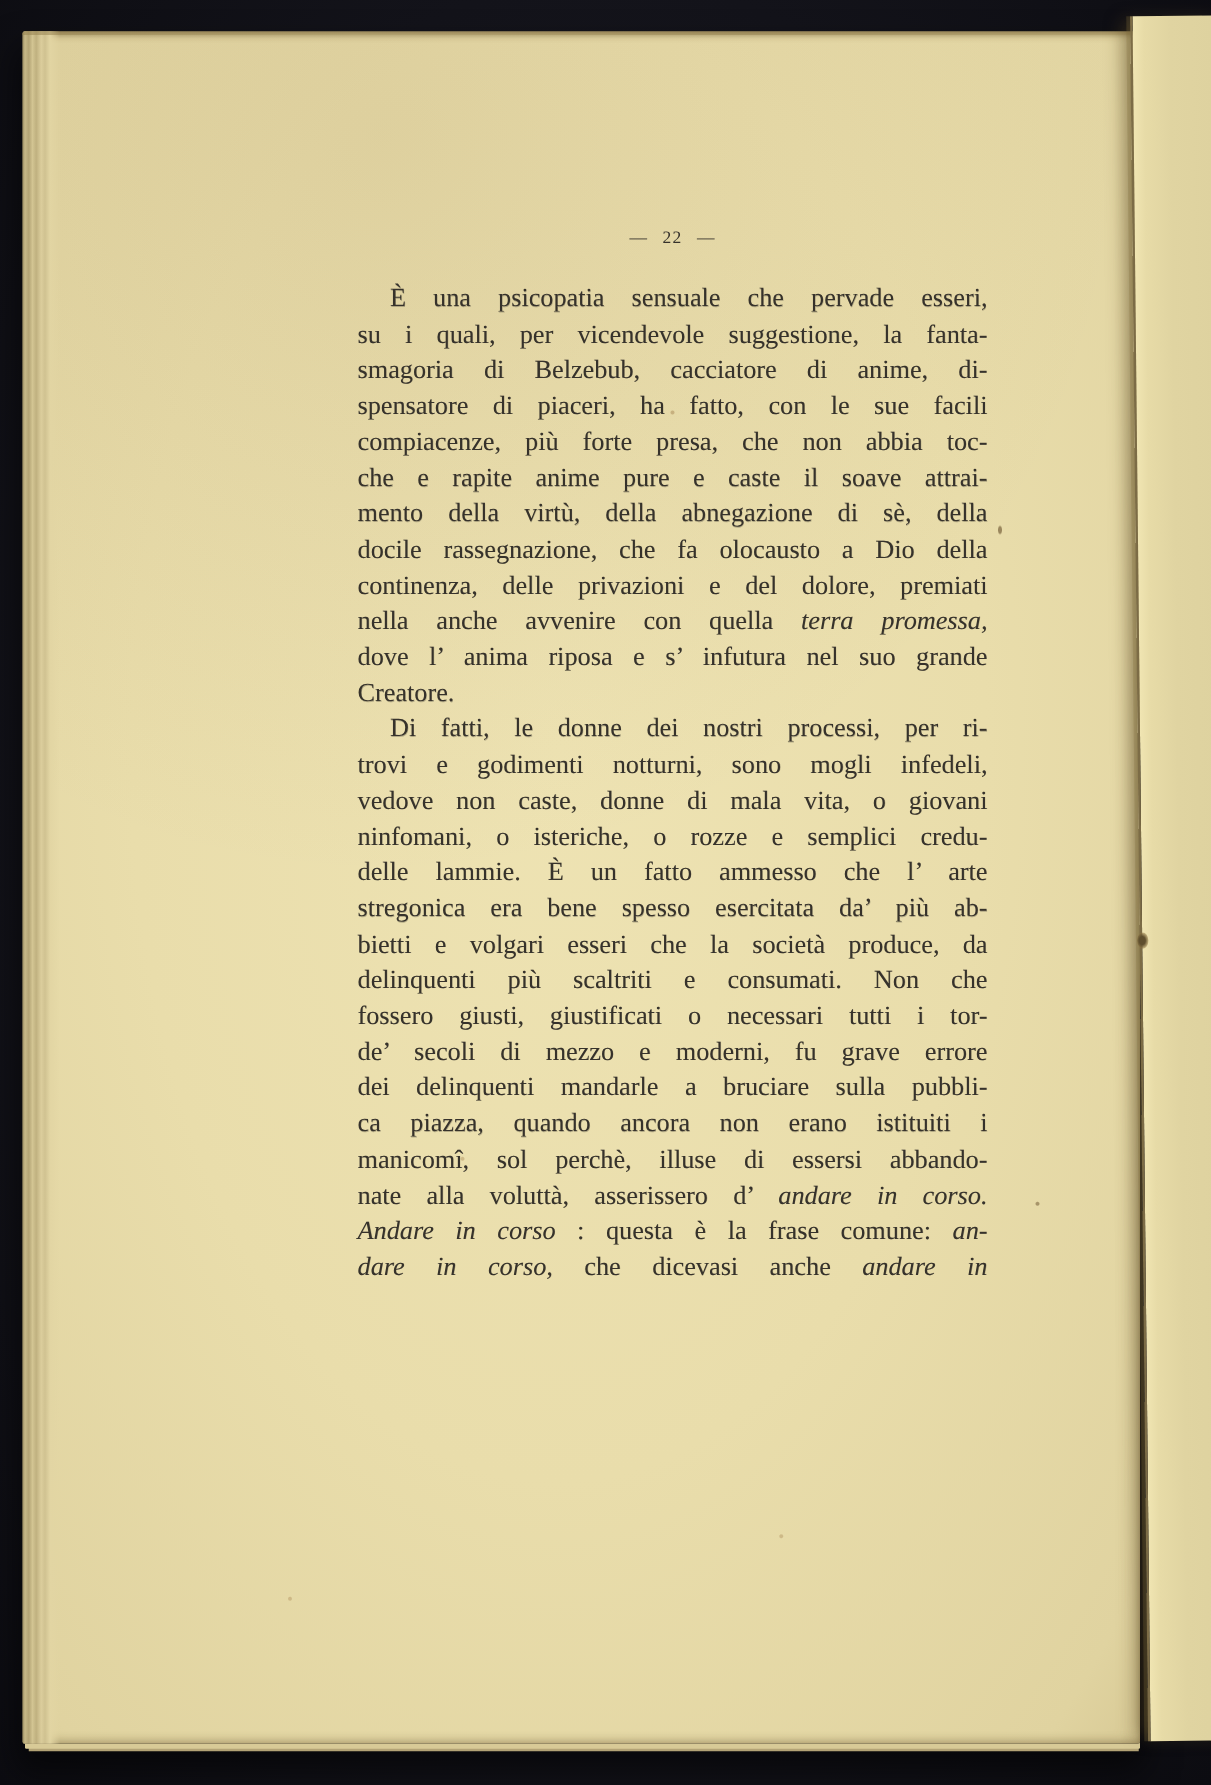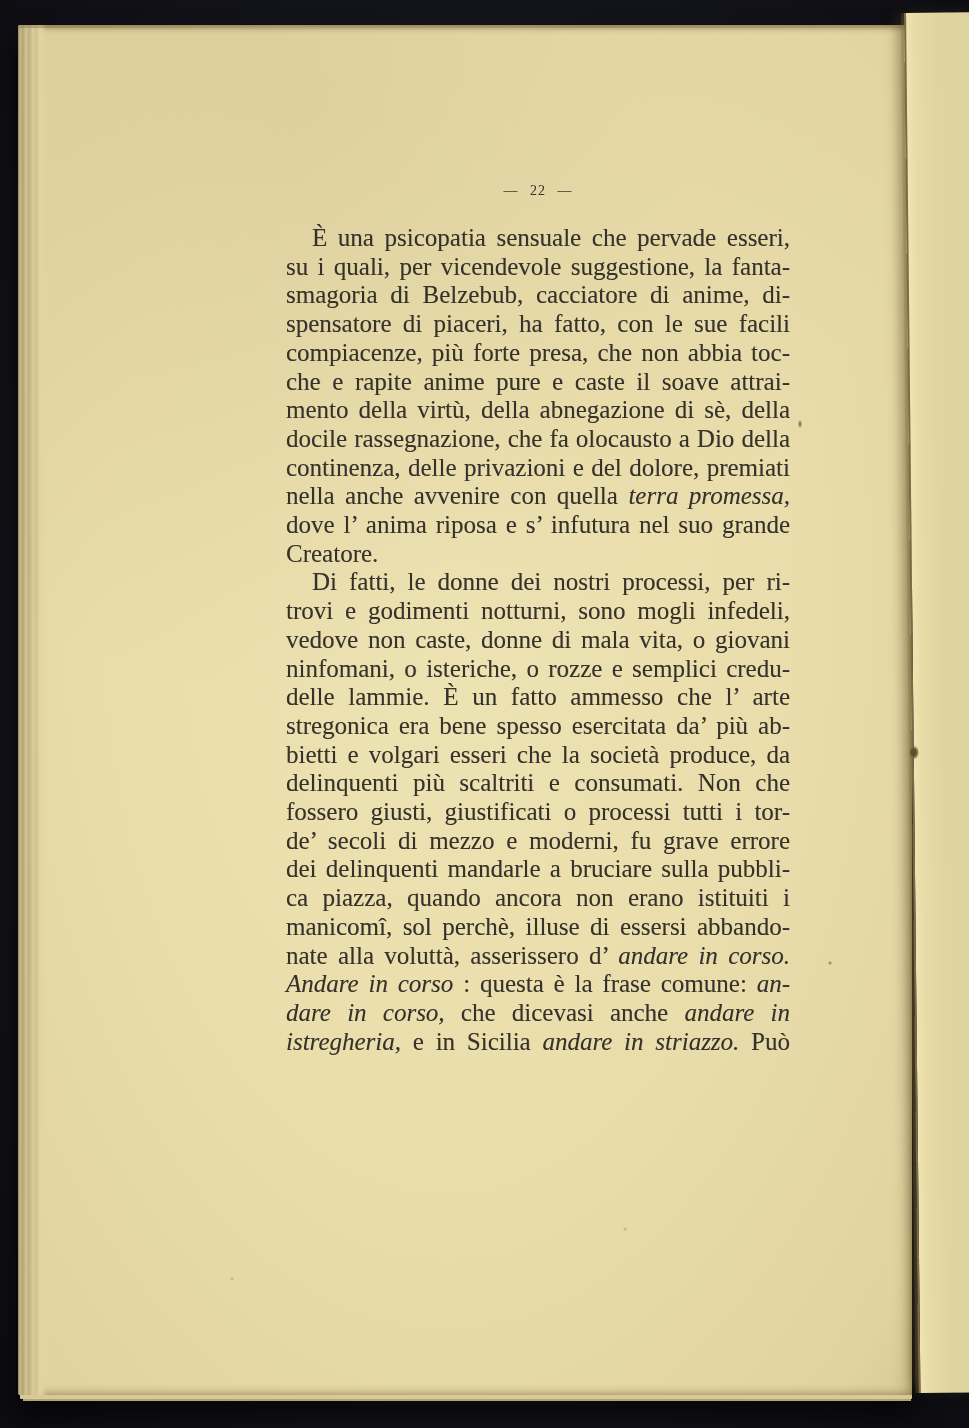--- a/index.html
+++ b/index.html
@@ -101,21 +101,21 @@
     font-size: 14px;
     letter-spacing: 1px;
     word-spacing: 7px;
     color: #36322b;
   }
   .text-block {
     position: absolute;
     left: 268px;
     top: 199px;
     width: 504px;
-    font-size: 25px;
+    font-size: 21px;
     line-height: 28.7px;
     color: #36322b;
     text-shadow: 0.3px 0.3px 0 rgba(54,50,43,.3);
   }
   .line {
     text-align: justify;
     text-align-last: justify;
   }
   .line.indent { padding-left: 26px; }
   .line.last { text-align-last: left; }
@@ -140,27 +140,26 @@
       <div class="line"><span>dove l’ anima riposa e s’ infutura nel suo grande</span></div>
       <div class="line last"><span>Creatore.</span></div>
       <div class="line indent"><span>Di fatti, le donne dei nostri processi, per ri-</span></div>
       <div class="line"><span>trovi e godimenti notturni, sono mogli infedeli,</span></div>
       <div class="line"><span>vedove non caste, donne di mala vita, o giovani</span></div>
       <div class="line"><span>ninfomani, o isteriche, o rozze e semplici credu-</span></div>
       <div class="line"><span>delle lammie. È un fatto ammesso che l’ arte</span></div>
       <div class="line"><span>stregonica era bene spesso esercitata da’ più ab-</span></div>
       <div class="line"><span>bietti e volgari esseri che la società produce, da</span></div>
       <div class="line"><span>delinquenti più scaltriti e consumati. Non che</span></div>
-      <div class="line"><span>fossero giusti, giustificati o processi tutti i tor-</span></div>
+      <div class="line"><span>fossero giusti, giustificati o necessari tutti i tor-</span></div>
       <div class="line"><span>de’ secoli di mezzo e moderni, fu grave errore</span></div>
       <div class="line"><span>dei delinquenti mandarle a bruciare sulla pubbli-</span></div>
       <div class="line"><span>ca piazza, quando ancora non erano istituiti i</span></div>
       <div class="line"><span>manicomî, sol perchè, illuse di essersi abbando-</span></div>
       <div class="line"><span>nate alla voluttà, asserissero d’ </span><span class="it">andare in corso.</span></div>
       <div class="line"><span class="it">Andare in corso</span><span> : questa è la frase comune: </span><span class="it">an-</span></div>
       <div class="line"><span class="it">dare in corso,</span><span> che dicevasi anche </span><span class="it">andare in</span></div>
-      <div class="line"><span class="it">istregheria,</span><span> e in Sicilia </span><span class="it">andare in striazzo.</span><span> Può</span></div>
     </div>
 </div>
 
 <div class="adjacent-page">
   <div class="gutter-mark"></div>
 </div>
 
 </body></html>

